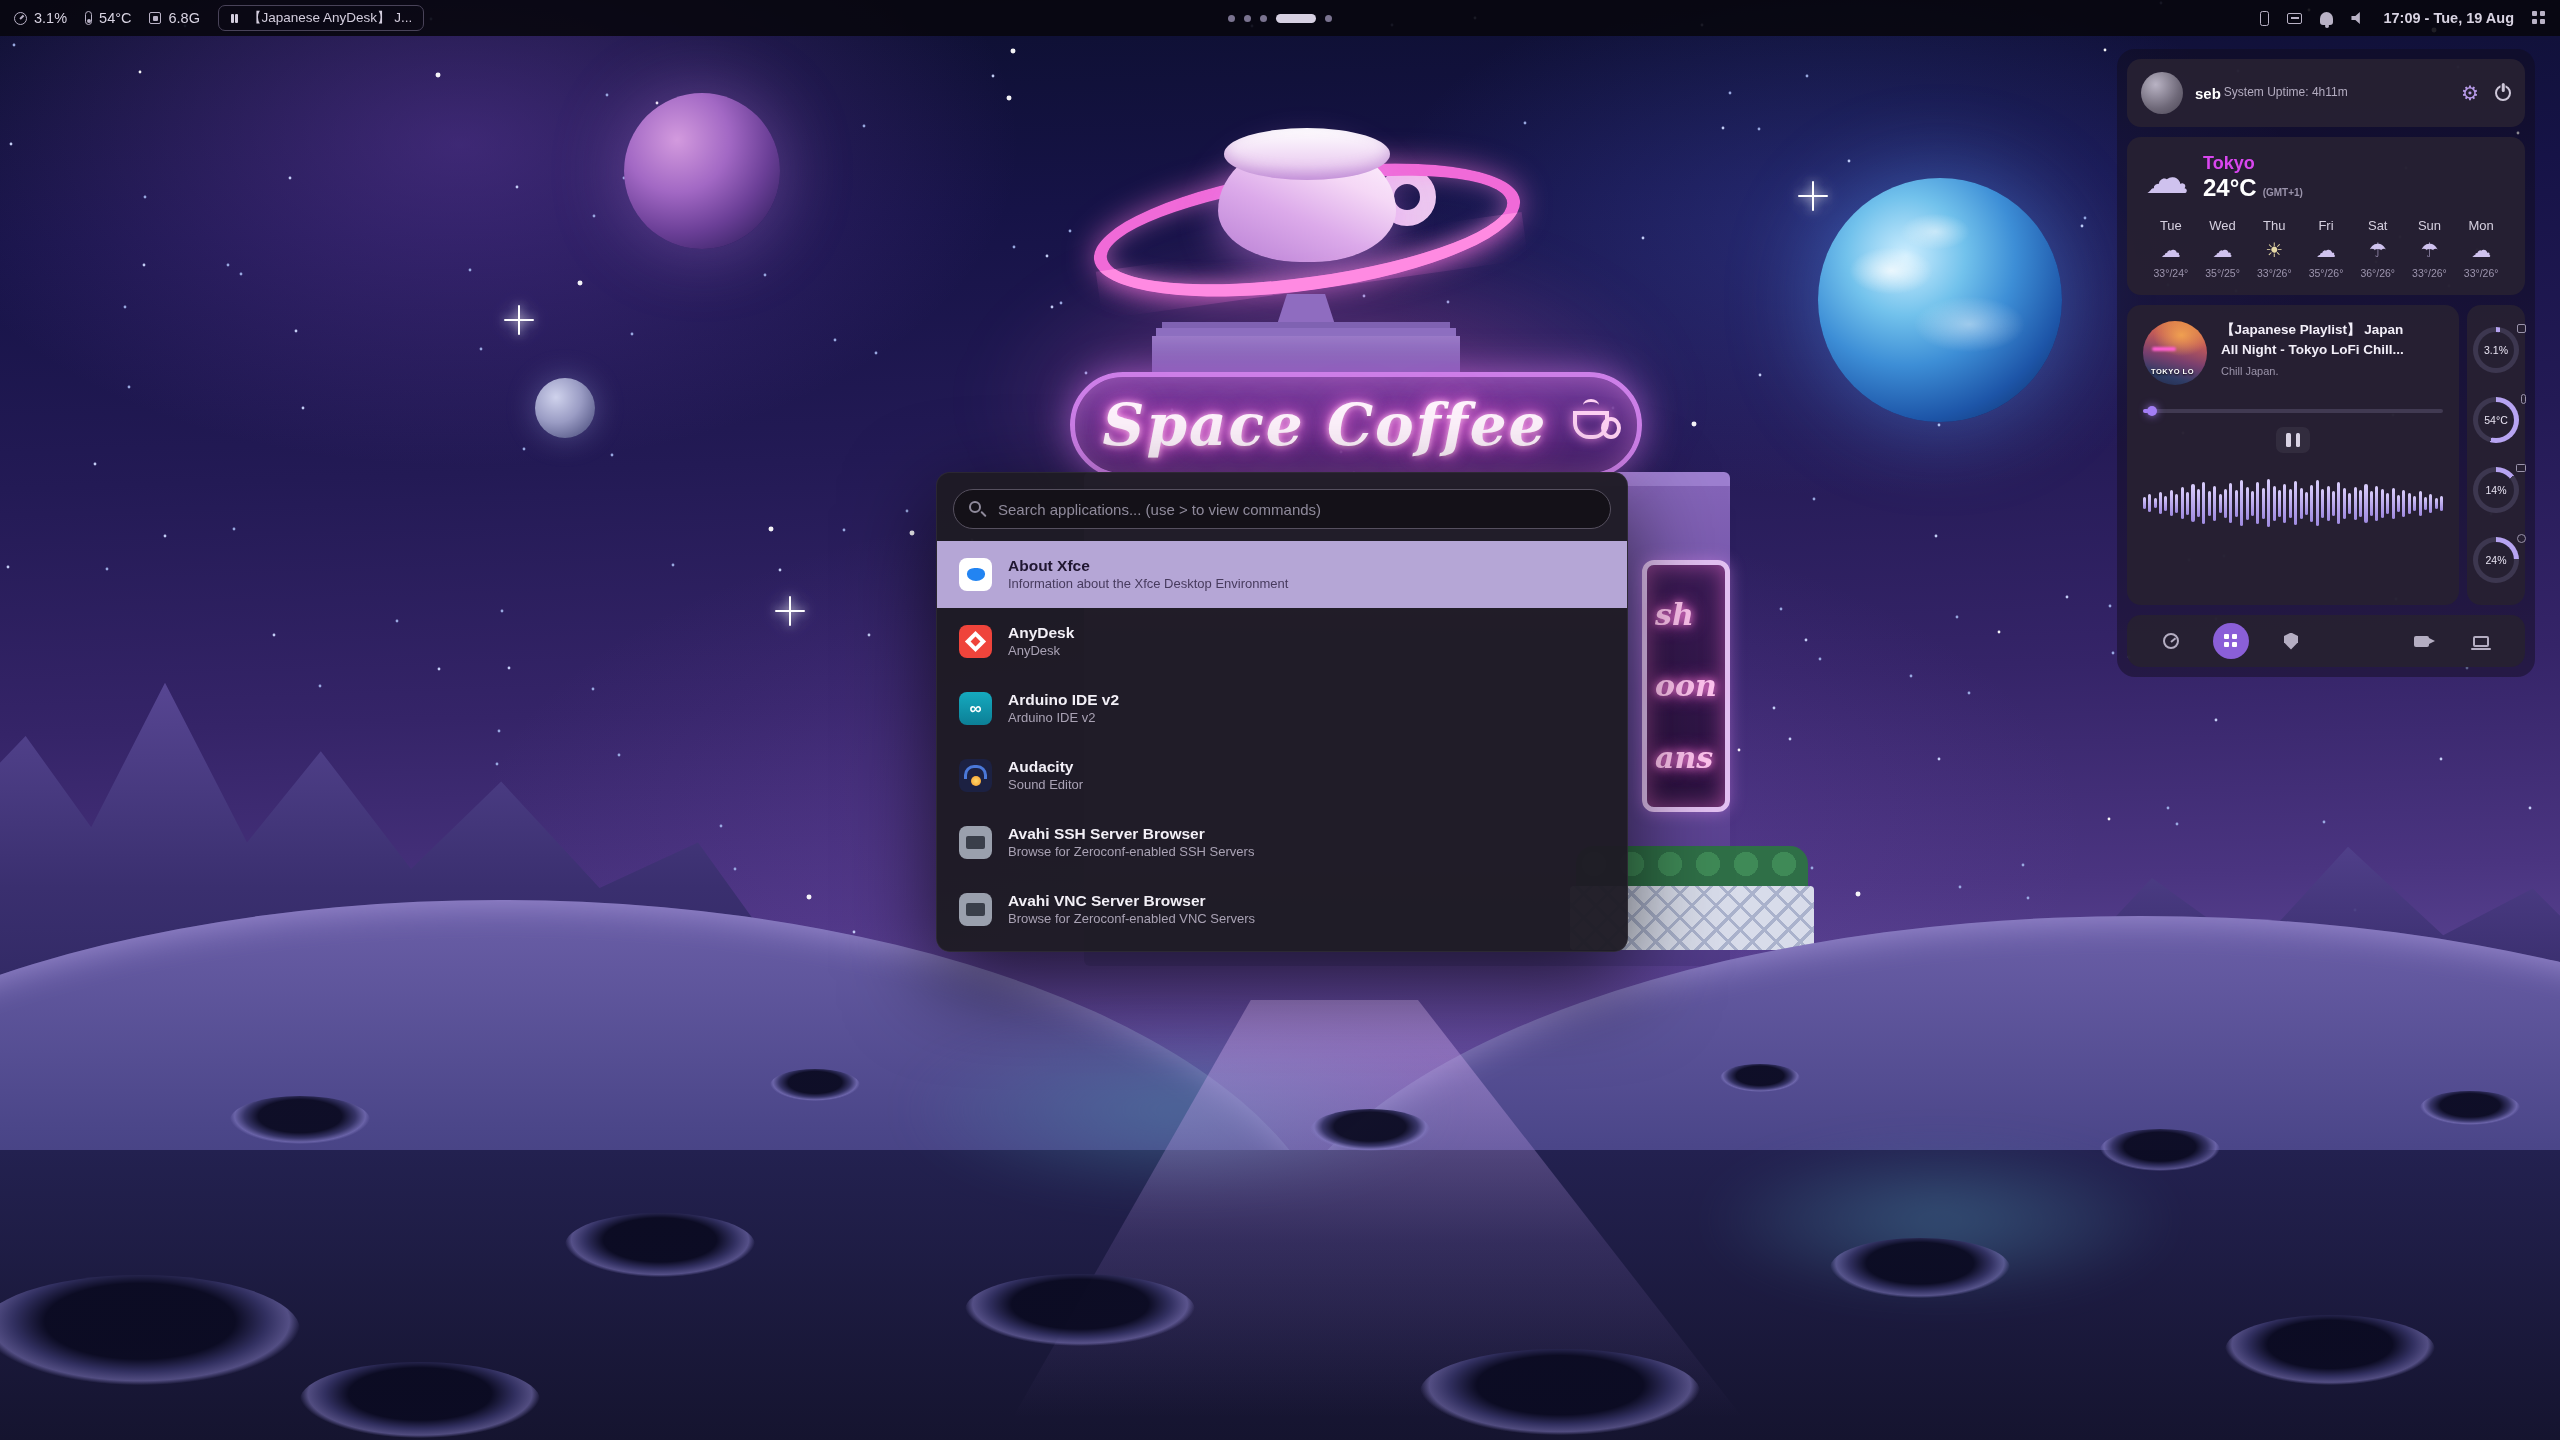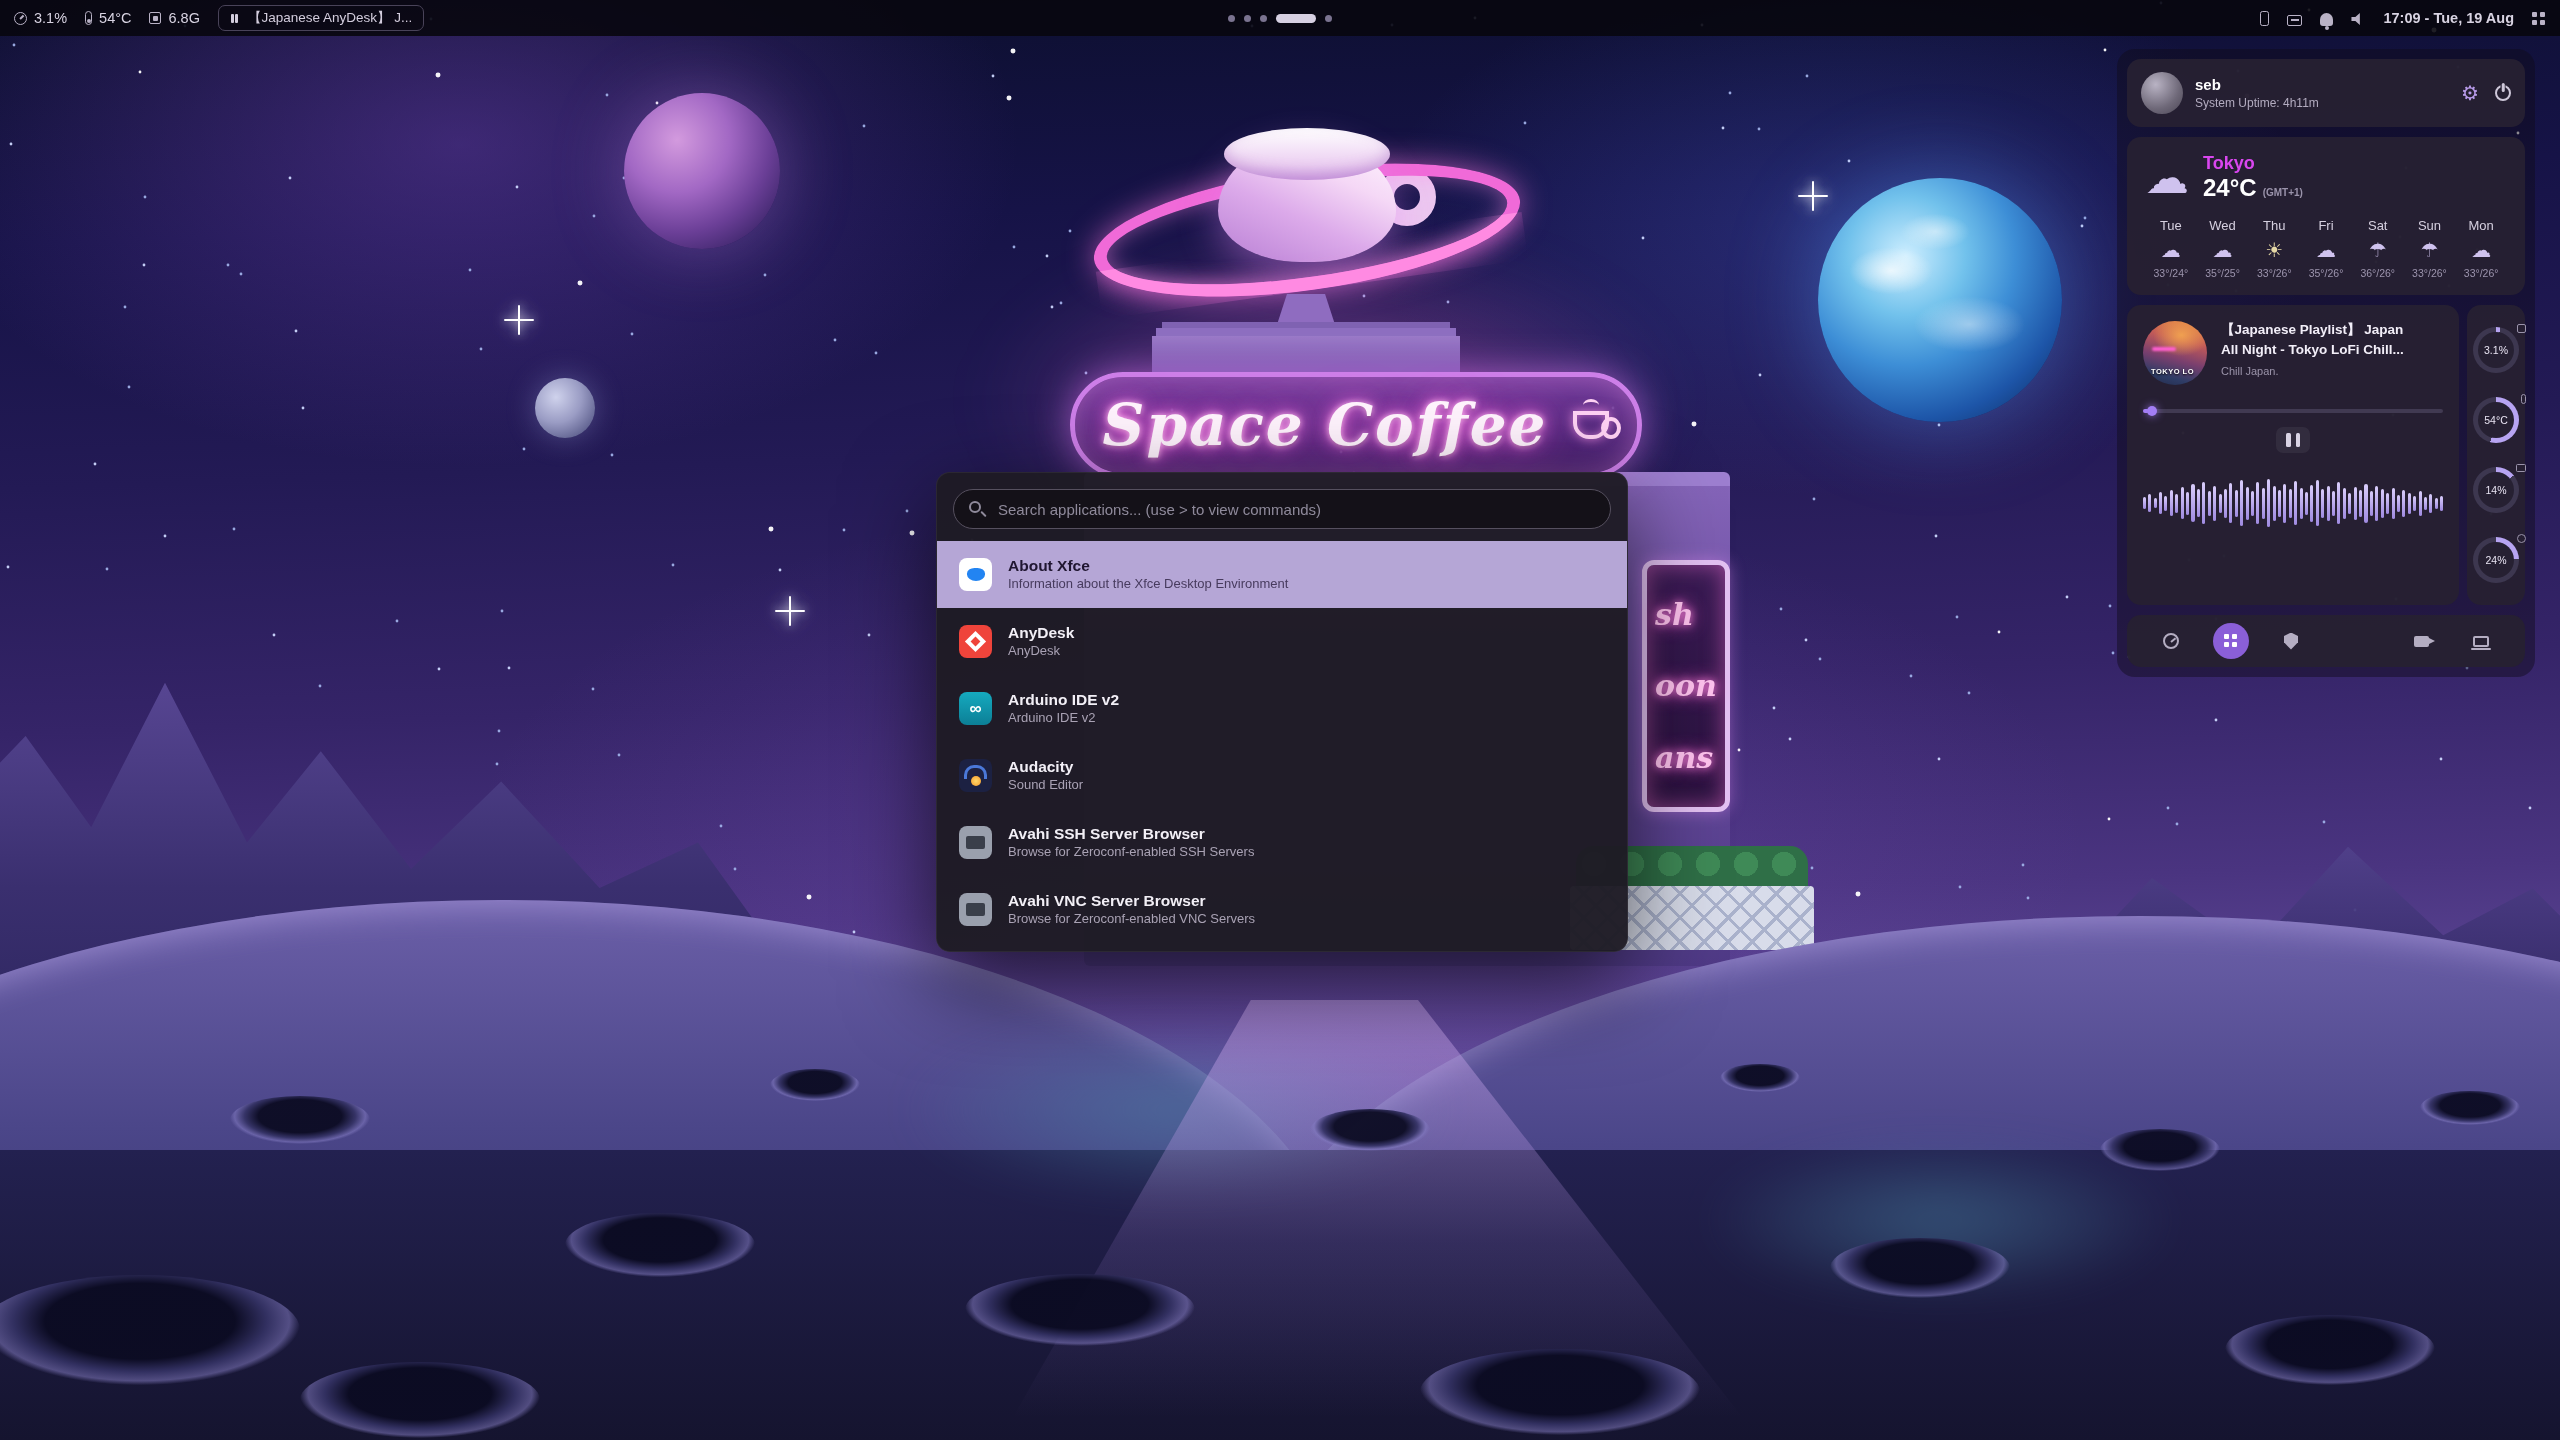--- a/index.html
+++ b/index.html
@@ -105,21 +105,21 @@
     background:radial-gradient(ellipse at 50% 42%, rgba(11,11,34,.95) 0 42%, rgba(52,50,100,.92) 56%, rgba(130,122,192,.55) 66%, rgba(130,122,192,0) 71%)}
 
   
   .topbar{position:absolute;left:0;top:0;width:2560px;height:36px;z-index:70;
     background:rgba(8,7,14,.9);display:flex;align-items:center;padding:0 14px;gap:20px;
     color:#d8d3e2;font-size:14.5px}
   .tb-group{display:flex;align-items:center;gap:18px}
   .tb-stat{display:flex;align-items:center;gap:7px}
   .music-pill{display:flex;align-items:center;gap:9px;border:1px solid #494359;border-radius:7px;
     padding:3px 11px;color:#d3cddd;font-size:13.5px}
-  .tb-right{margin-left:auto;display:flex;align-items:flex-end;gap:18px}
+  .tb-right{margin-left:auto;display:flex;align-items:center;gap:18px}
   .ws{position:absolute;left:50%;top:0;height:36px;transform:translateX(-50%);
     display:flex;align-items:center;gap:9px}
   .ws-dot{width:7px;height:7px;border-radius:50%;background:#7a7390}
   .ws-pill{width:40px;height:9px;border-radius:5px;background:#d6d0e2}
 
   
   .i-gauge{width:13px;height:13px;border:1.6px solid #b9b2c6;border-radius:50%;position:relative}
   .i-gauge::after{content:"";position:absolute;left:48%;top:48%;width:5px;height:1.8px;background:#b9b2c6;
     transform-origin:left center;transform:rotate(-45deg)}
   .i-thermo{width:7px;height:14px;border:1.6px solid #b9b2c6;border-radius:4px;position:relative}
@@ -183,21 +183,21 @@
   .avahi-ssh-icon::after,.avahi-vnc-icon::after{content:"";width:19px;height:13px;background:#3a3f4a;border-radius:2px}
 
   
   .sidebar{position:absolute;right:25px;top:49px;width:418px;z-index:60;
     background:rgba(16,12,24,.45);border-radius:18px;padding:10px;
     display:flex;flex-direction:column;gap:10px;color:#e8e3f0}
   .card{background:rgba(38,32,50,.96);border-radius:14px}
   .user-card{height:68px;display:flex;align-items:center;padding:0 14px;gap:12px}
   .avatar{width:42px;height:42px;border-radius:50%;flex:0 0 auto;
     background:radial-gradient(circle at 35% 30%,#b9b3c4,#6e6878 60%,#4a4554)}
-  .user-texts{display:flex;flex-direction:column;gap:3px;flex:1;min-width:0}
+  .user-texts{display:flex;flex-direction:row;gap:3px;flex:1;min-width:0}
   .user-name{font-size:15px;font-weight:bold;color:#fff}
   .user-uptime{font-size:12px;color:#b3acc0}
   .user-actions{display:flex;align-items:center;gap:16px}
   .gear-glyph{font-size:20px;color:#b79ae8;line-height:1;cursor:pointer}
   .i-power{width:16px;height:16px;border:2px solid #cfc8da;border-radius:50%;position:relative;cursor:pointer}
   .i-power::before{content:"";position:absolute;top:-5px;left:50%;transform:translateX(-50%);width:5px;height:7px;background:#262032}
   .i-power::after{content:"";position:absolute;top:-4px;left:50%;transform:translateX(-50%);width:2.5px;height:9px;background:#cfc8da;border-radius:2px}
 
   .weather-card{padding:16px 18px}
   .weather-head{display:flex;align-items:center;gap:14px}

